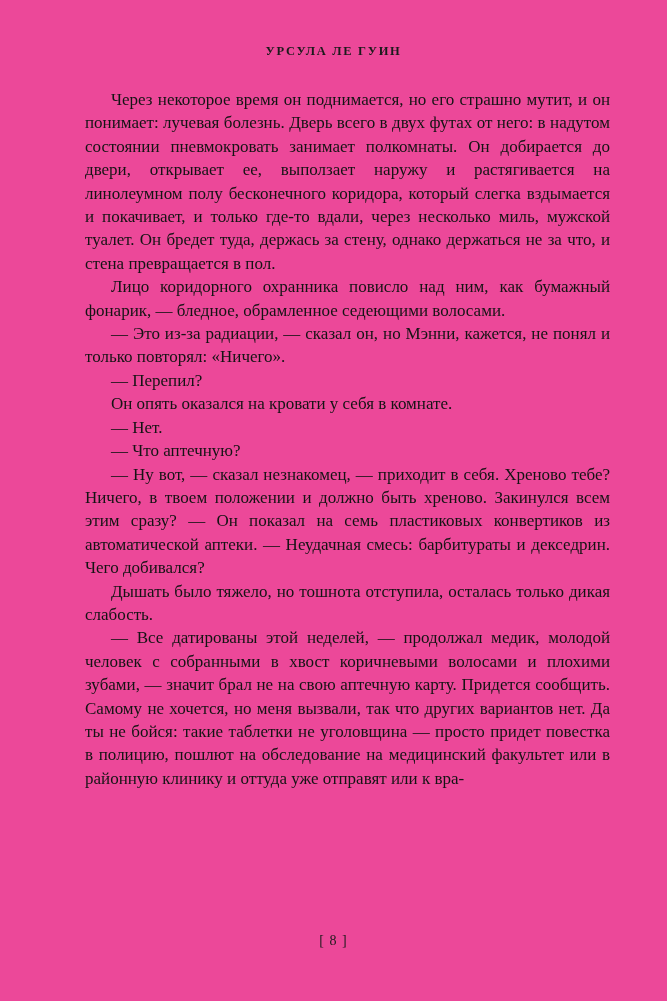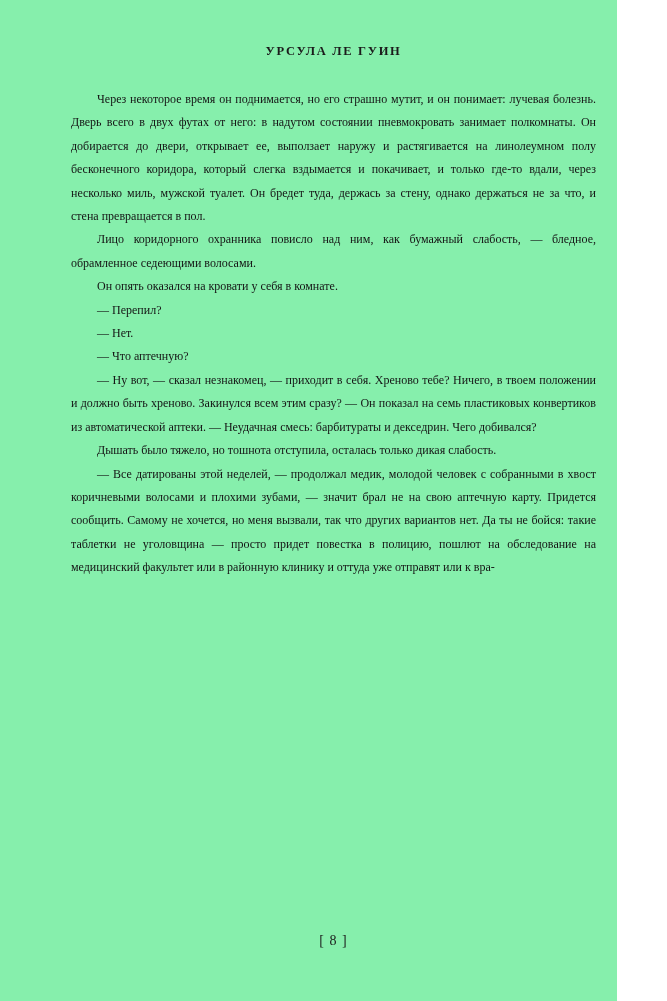--- a/index.html
+++ b/index.html
@@ -9,45 +9,45 @@
   }
   body {
     width: 667px;
     height: 1001px;
     overflow: hidden;
     font-family: "Liberation Serif", serif;
     color: #1a1a1a;
   }
   .page {
     position: relative;
-    width: 617px;
+    width: 667px;
     height: 1001px;
-    background: #86efac;
+    background: #ec4899;
     box-sizing: border-box;
     padding: 0;
   }
   .running-head {
     position: absolute;
     top: 44px;
     left: 0;
     width: 667px;
     text-align: center;
     font-family: "Liberation Serif", serif;
     font-size: 12.5px;
     letter-spacing: 1.7px;
     font-weight: bold;
     color: #1b1b1b;
     text-transform: uppercase;
   }
   .text-block {
     position: absolute;
     top: 88px;
-    left: 71px;
+    left: 85px;
     width: 525px;
-    font-size: 12px;
+    font-size: 17px;
     line-height: 23.4px;
     text-align: justify;
     text-justify: inter-word;
     color: #141414;
     hyphens: manual;
   }
   .text-block p {
     margin: 0;
     text-indent: 26px;
   }
@@ -65,23 +65,24 @@
 </style>
 </head>
 <body>
 
 <div class="page">
 
   <div class="running-head">Урсула Ле Гуин</div>
 
   <div class="text-block">
     <p>Через некоторое время он поднимается, но его страшно мутит, и он понимает: лучевая болезнь. Дверь всего в двух футах от него: в надутом состоянии пневмокровать занимает полкомнаты. Он добирается до двери, открывает ее, выползает наружу и растягивается на линолеумном полу бесконечного коридора, который слегка вздымается и покачивает, и только где-то вдали, через несколько миль, мужской туалет. Он бредет туда, держась за стену, однако держаться не за что, и стена превращается в пол.</p>
-    <p>Лицо коридорного охранника повисло над ним, как бумажный слабость, — бледное, обрамленное седеющими волосами.</p>
+    <p>Лицо коридорного охранника повисло над ним, как бумажный фонарик, — бледное, обрамленное седеющими волосами.</p>
+    <p>— Это из-за радиации, — сказал он, но Мэнни, кажется, не понял и только повторял: «Ничего».</p>
+    <p>— Перепил?</p>
     <p>Он опять оказался на кровати у себя в комнате.</p>
-    <p>— Перепил?</p>
     <p>— Нет.</p>
     <p>— Что аптечную?</p>
     <p>— Ну вот, — сказал незнакомец, — приходит в себя. Хреново тебе? Ничего, в твоем положении и должно быть хреново. Закинулся всем этим сразу? — Он показал на семь пластиковых конвертиков из автоматической аптеки. — Неудачная смесь: барбитураты и декседрин. Чего добивался?</p>
     <p>Дышать было тяжело, но тошнота отступила, осталась только дикая слабость.</p>
     <p>— Все датированы этой неделей, — продолжал медик, молодой человек с собранными в хвост коричневыми волосами и плохими зубами, — значит брал не на свою аптечную карту. Придется сообщить. Самому не хочется, но меня вызвали, так что других вариантов нет. Да ты не бойся: такие таблетки не уголовщина — просто придет повестка в полицию, пошлют на обследование на медицинский факультет или в районную клинику и оттуда уже отправят или к вра-</p>
   </div>
 
   <div class="folio">[ 8 ]</div>
 
 </div>

